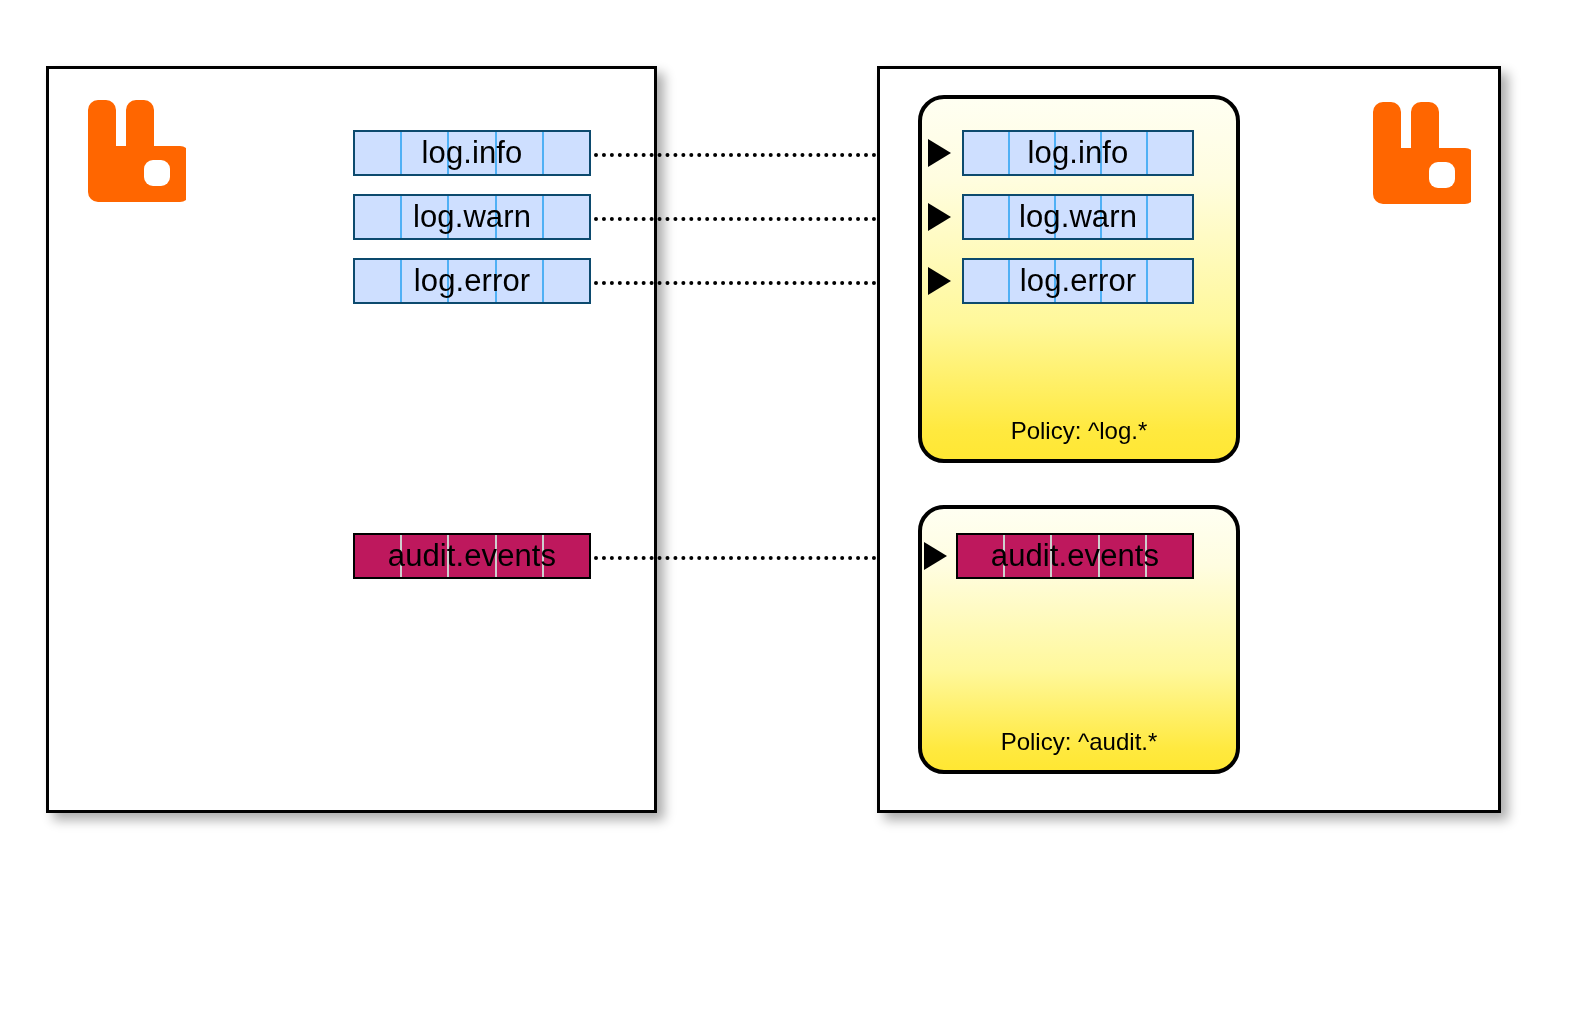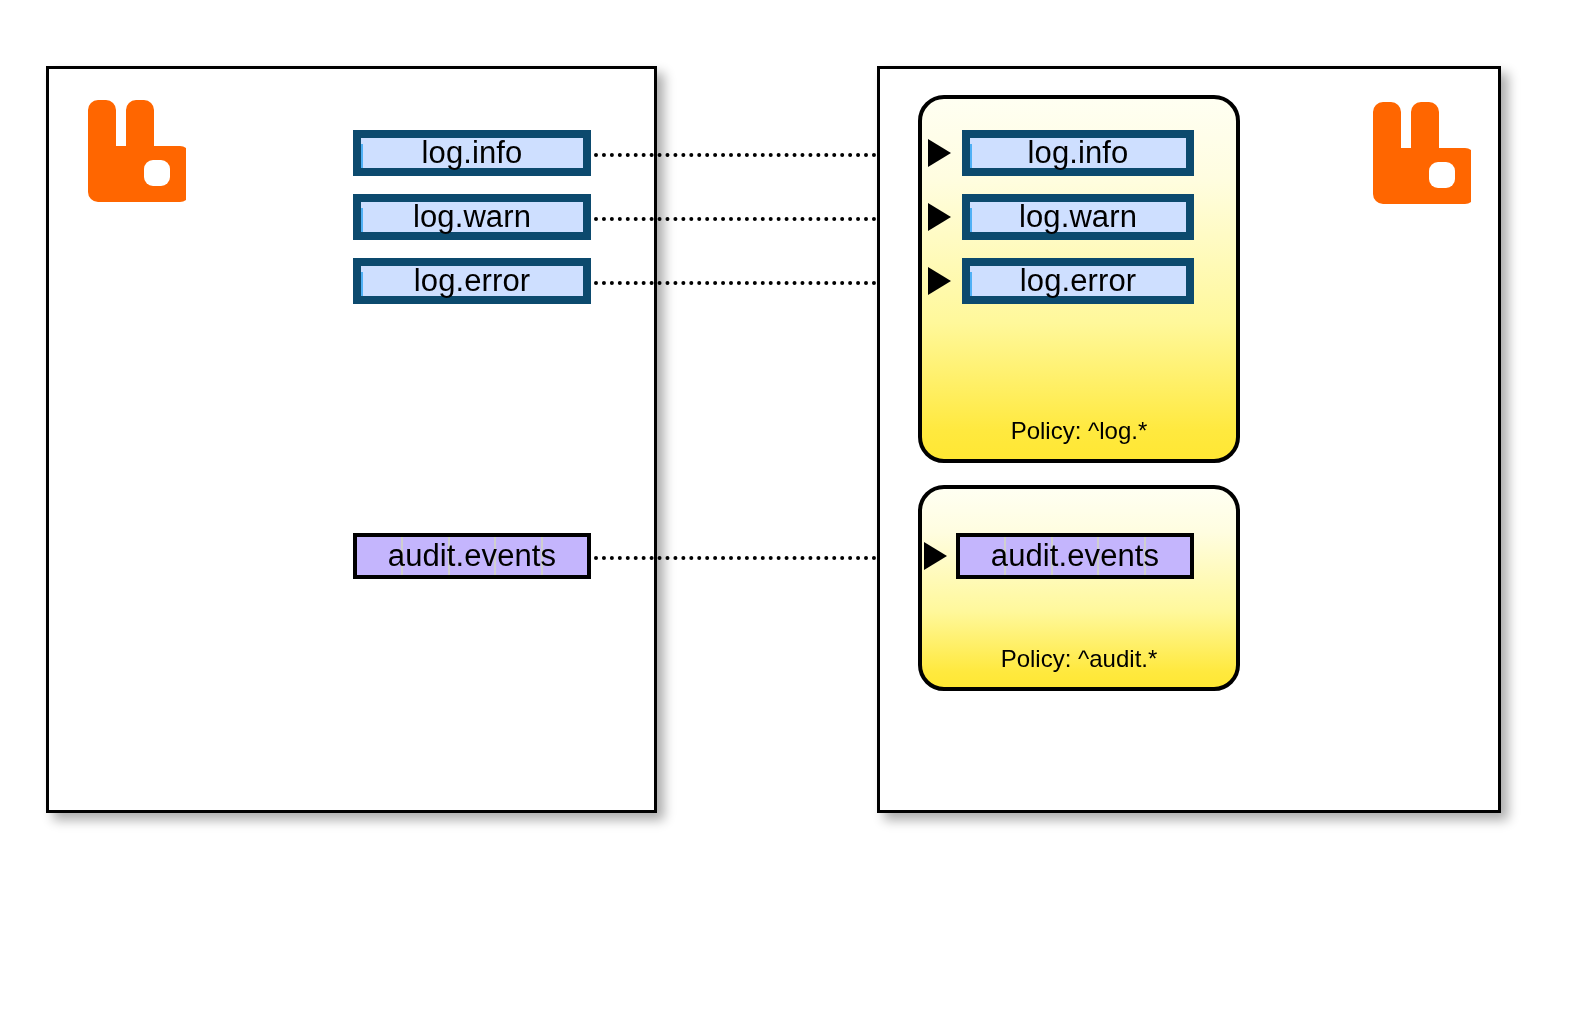--- a/index.html
+++ b/index.html
@@ -74,31 +74,30 @@
     justify-content: center;
     font-size: 31px;
     color: #000000;
     letter-spacing: 0.1px;
     pointer-events: none;
   }
 
   
   .queue.blue {
     background: #cedfff;
-    border: 8px solid #0c4a6e;
-    flex-direction: column;
+    border: 2px solid #0c4a6e;
   }
   .queue.blue .seg + .seg {
     border-left: 2px solid #4fb0f5;
   }
 
   
   .queue.gray {
-    background: #c4b5fd;
-    border: 4px solid #000000;
+    background: #be185d;
+    border: 2px solid #000000;
   }
   .queue.gray .seg + .seg {
     border-left: 2px solid #cfcfcf;
   }
 
   
   #q-up-log-info  { left: 353px; top: 130px; width: 238px; }
   #q-up-log-warn  { left: 353px; top: 194px; width: 238px; }
   #q-up-log-error { left: 353px; top: 258px; width: 238px; }
   #q-up-audit     { left: 353px; top: 533px; width: 238px; }
@@ -118,23 +117,23 @@
     background: linear-gradient(to bottom, #fffff2 0%, #fffde0 22%, #fff89b 62%, #ffe93f 92%, #ffe733 100%);
   }
   #policy-log {
     left: 918px;
     top: 95px;
     width: 322px;
     height: 368px;
   }
   #policy-audit {
     left: 918px;
-    top: 485px;
+    top: 505px;
     width: 322px;
-    height: 206px;
+    height: 269px;
     padding-left: 44px;
   }
   .policy-label {
     position: absolute;
     left: 0;
     right: 0;
     bottom: 14px;
     text-align: center;
     font-size: 24px;
     color: #000000;

